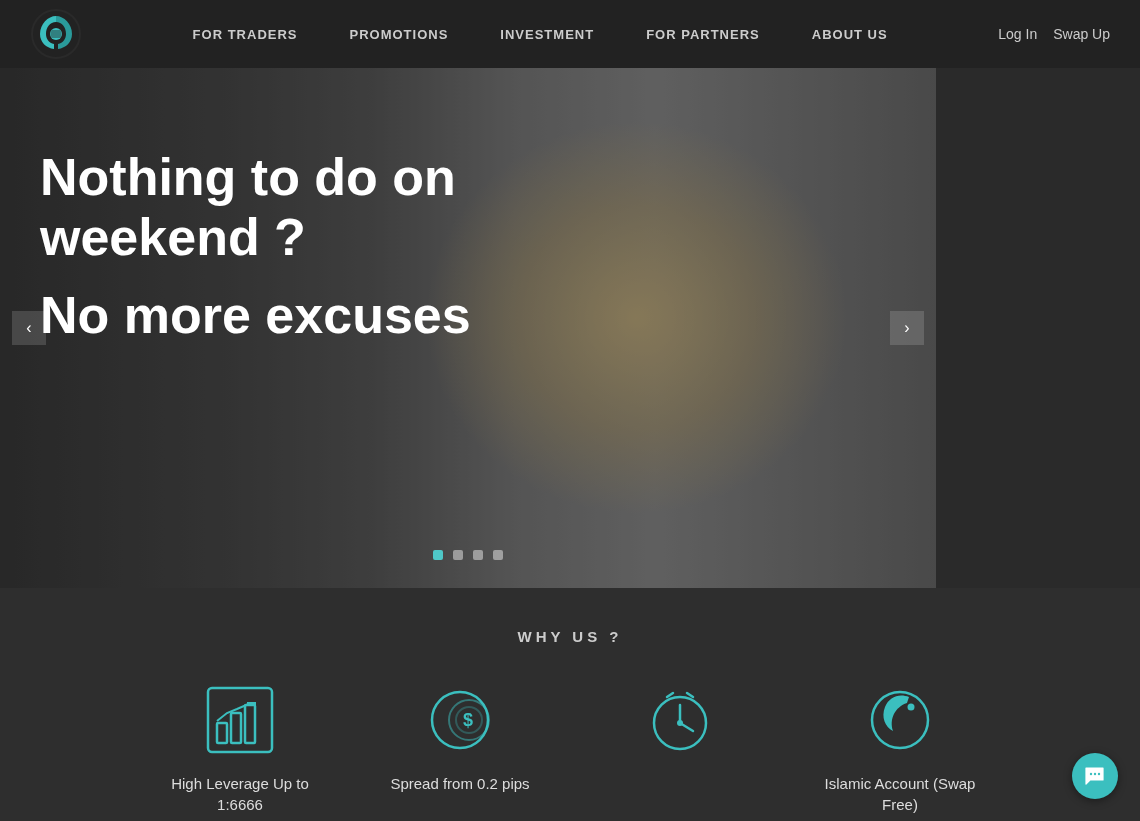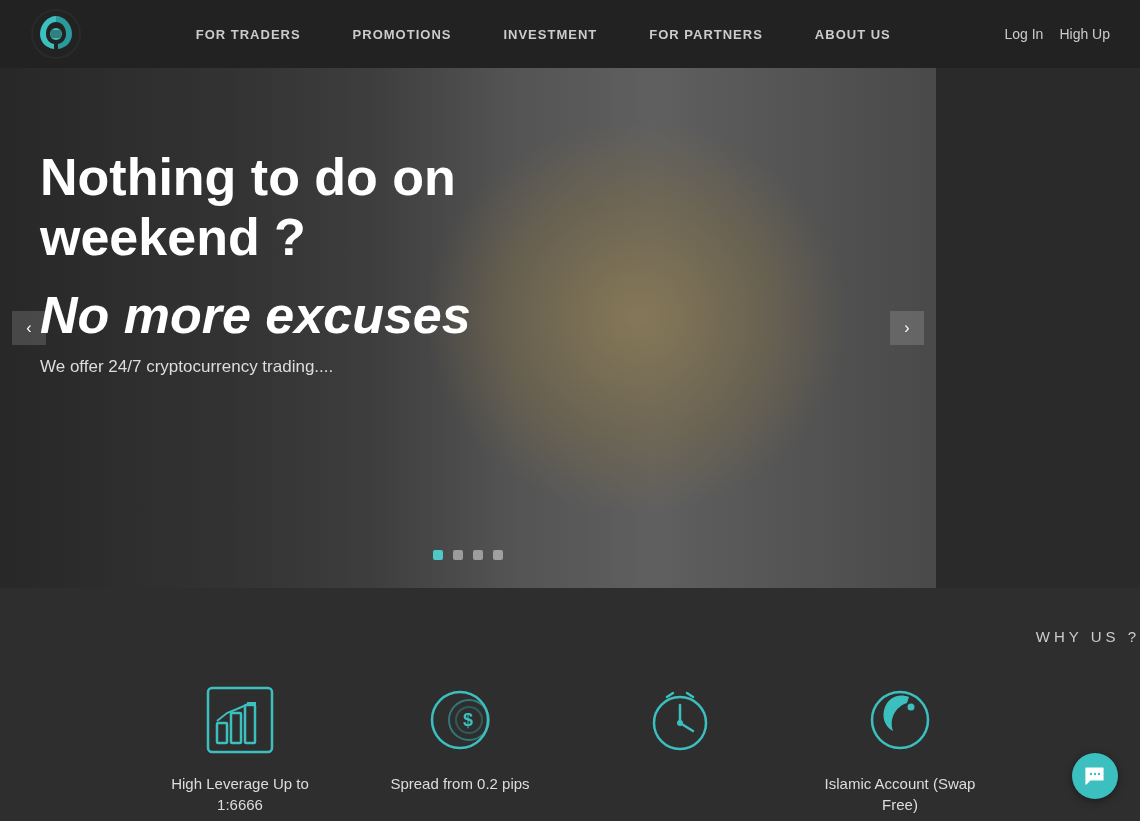--- a/index.html
+++ b/index.html
@@ -84,21 +84,20 @@
       color: #fff;
       max-width: 520px;
     }
     .hero-headline2 {
       font-size: 52px;
       font-weight: 700;
       line-height: 1.15;
       color: #fff;
       margin-top: 18px;
       max-width: 520px;
-      font-style: italic;
     }
     .hero-subtext {
       font-size: 17px;
       color: #ddd;
       margin-top: 12px;
       max-width: 500px;
     }
 
     
     .slider-arrow {
@@ -139,23 +138,23 @@
     .dot.active {
       background: #4fc8c8;
     }
 
     
     .why-us {
       background: #2e2e2e;
       padding: 40px 0 50px;
     }
     .why-us-title {
-      text-align: right;
+      text-align: center;
       font-size: 15px;
-      font-weight: 400;
+      font-weight: 700;
       letter-spacing: 4px;
       color: #ccc;
       text-transform: uppercase;
       margin-bottom: 40px;
     }
     .why-us-grid {
       display: flex;
       justify-content: center;
       gap: 0;
     }
@@ -221,32 +220,31 @@
   <div class="navbar-nav">
     <a class="nav-item">FOR TRADERS</a>
     <a class="nav-item">PROMOTIONS</a>
     <a class="nav-item">INVESTMENT</a>
     <a class="nav-item">FOR PARTNERS</a>
     <a class="nav-item">ABOUT US</a>
   </div>
 
   <div class="navbar-auth">
     <a class="auth-link">Log In</a>
-    <a class="auth-link">High Up</a>
+    <a class="auth-link">Swap Up</a>
   </div>
 </nav>
 
 <section class="hero">
   <div class="hero-bg"></div>
   <div class="hero-overlay"></div>
 
   <div class="hero-content">
     <h1 class="hero-headline1">Nothing to do on weekend ?</h1>
     <h1 class="hero-headline2">No more excuses</h1>
-    <p class="hero-subtext">We offer 24/7 cryptocurrency trading....</p>
   </div>
 
   <button class="slider-arrow slider-arrow-left">‹</button>
   <button class="slider-arrow slider-arrow-right">›</button>
 
   <div class="slider-dots">
     <div class="dot active"></div>
     <div class="dot"></div>
     <div class="dot"></div>
     <div class="dot"></div>

